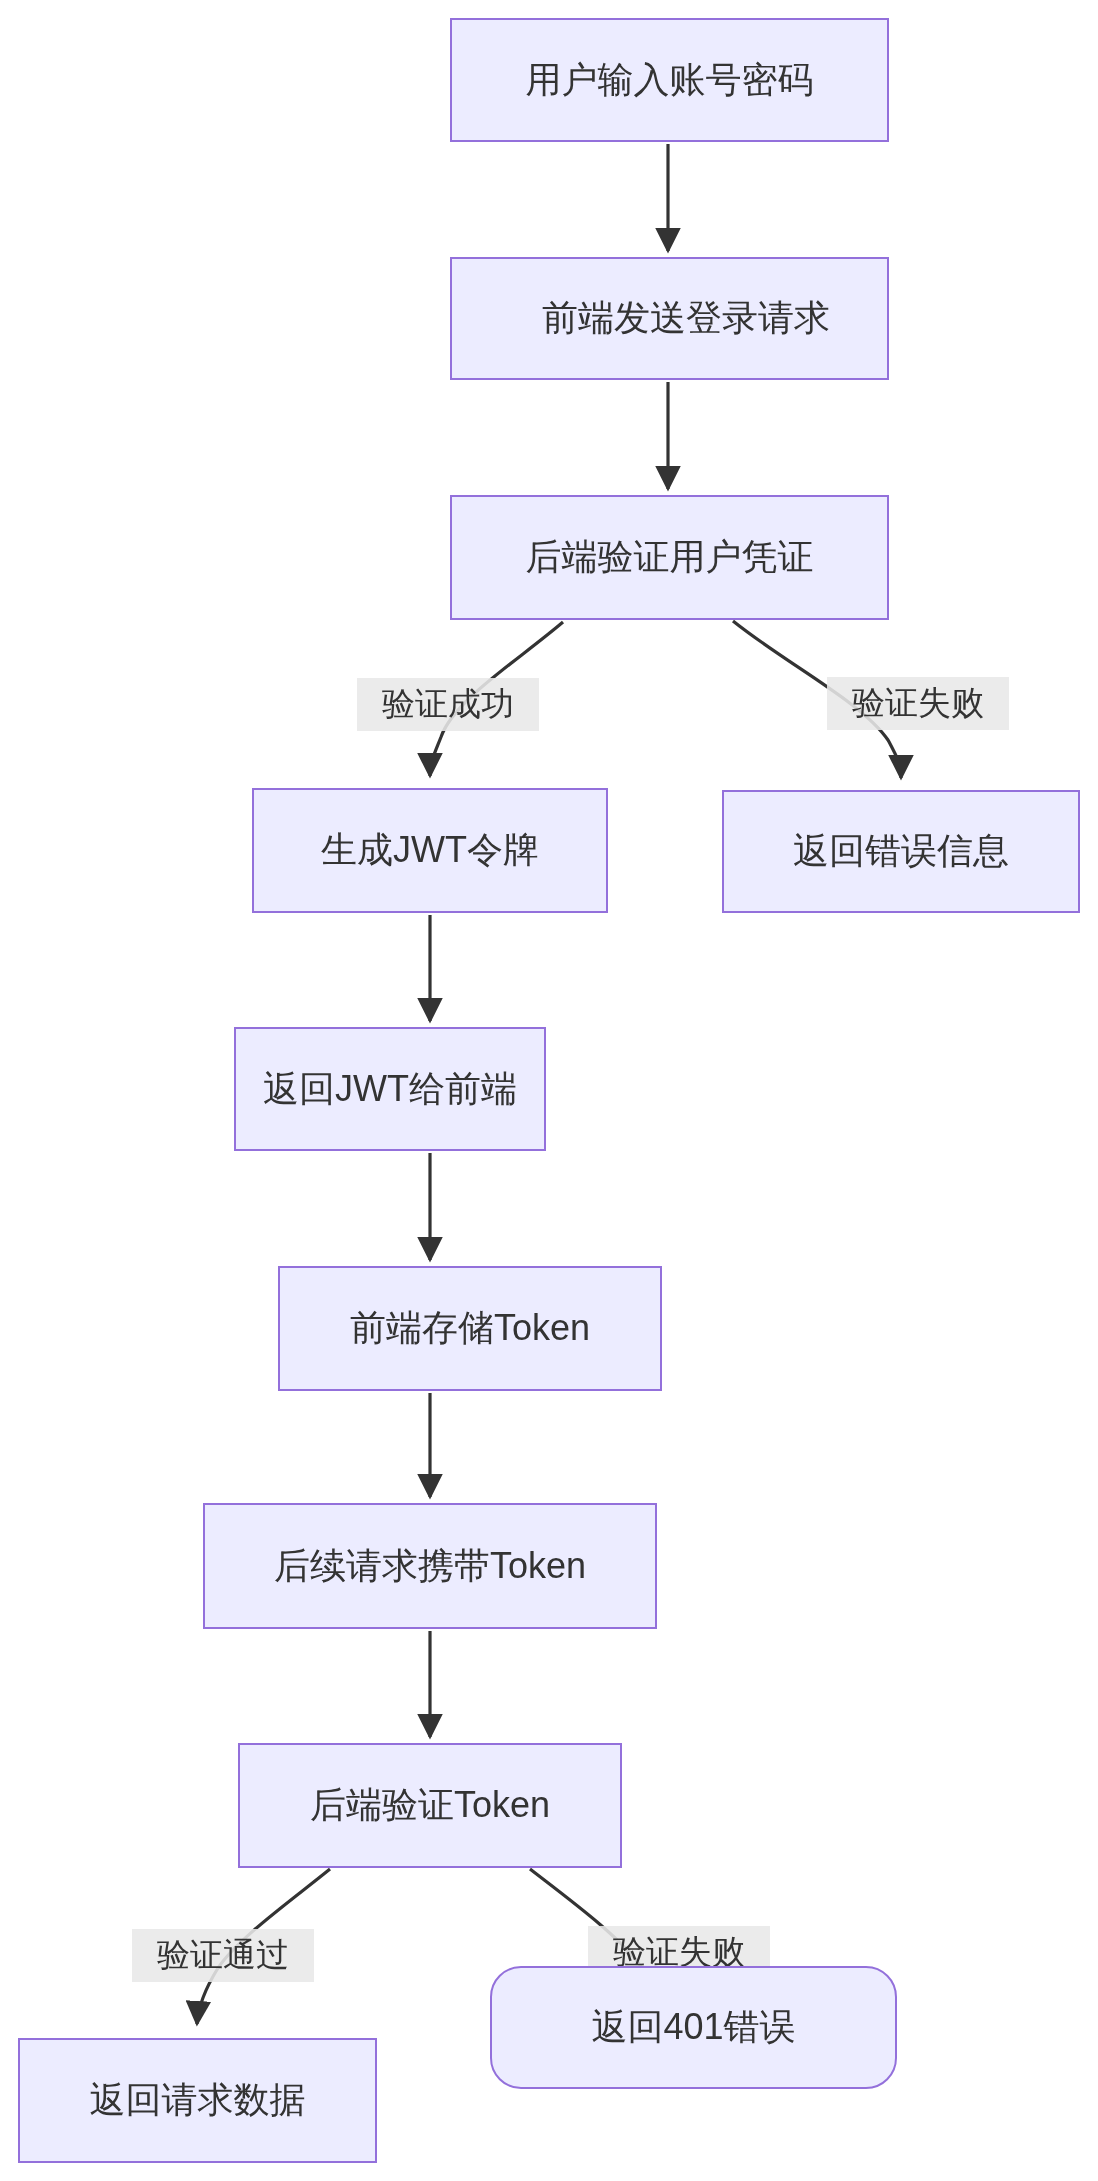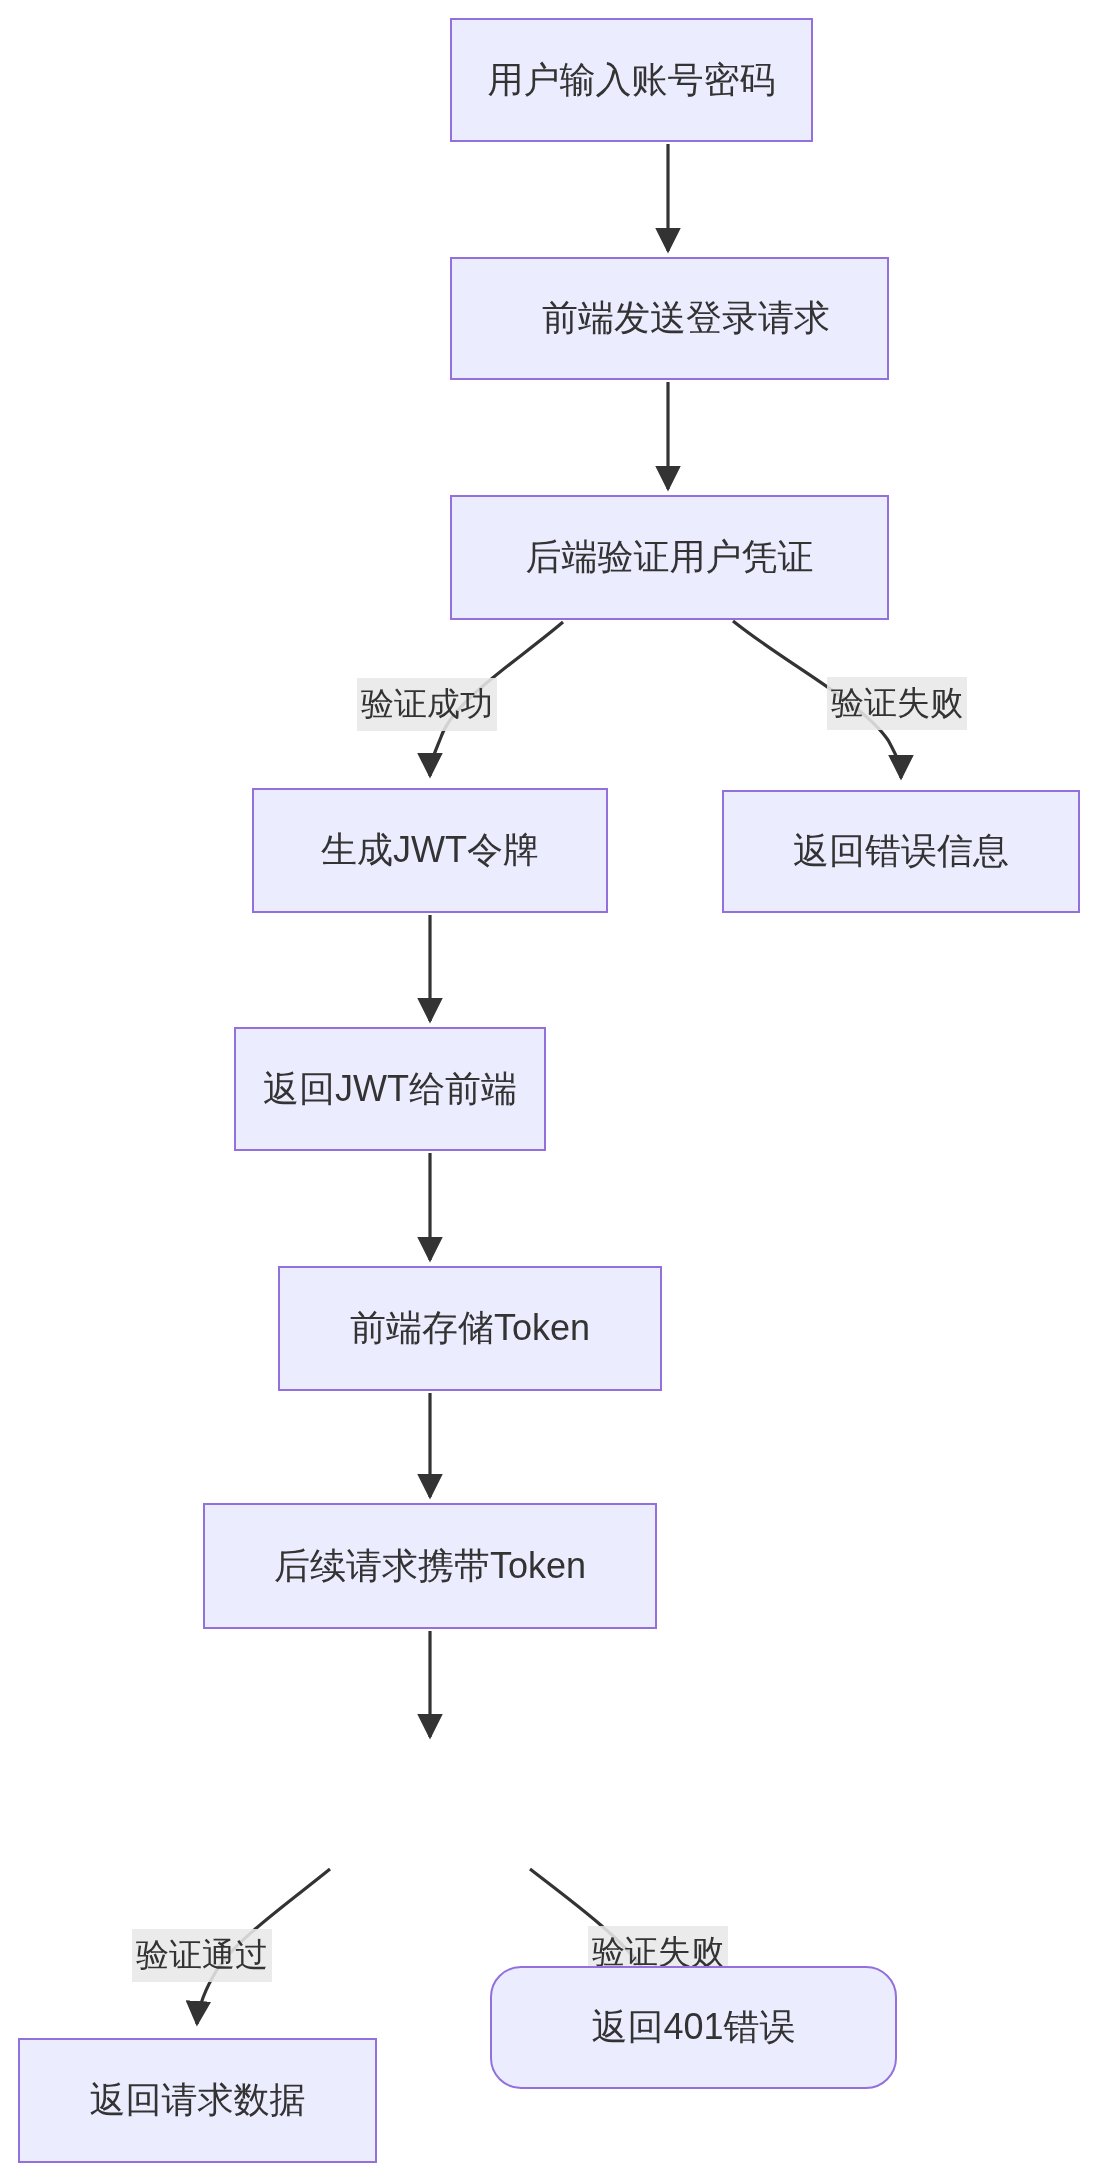--- a/index.html
+++ b/index.html
@@ -40,25 +40,25 @@
     text-align: center;
     white-space: nowrap;
   }
   .edge-label {
     position: absolute;
     z-index: 2;
     background: var(--edge-label-bg, rgba(232,232,232,0.88));
     color: var(--text, #333333);
     font-size: 33px;
     line-height: 1.3;
-    padding: 5px 4px;
+    padding: 5px 25px;
     white-space: nowrap;
   }
   
-  .n0  { left: 450px; top: 18px;   width: 363px; height: 124px; }
+  .n0  { left: 450px; top: 18px;   width: 439px; height: 124px; }
   .n1  { left: 450px; top: 257px;  width: 439px; height: 123px; padding-left: 33px; }
   .n2  { left: 450px; top: 495px;  width: 439px; height: 125px; }
   .n3  { left: 252px; top: 788px;  width: 356px; height: 125px; }
   .n4  { left: 722px; top: 790px;  width: 358px; height: 123px; }
   .n5  { left: 234px; top: 1027px; width: 312px; height: 124px; }
   .n6  { left: 238px; top: 1266px; width: 384px; height: 125px; margin-left: 40px; }
   .n7  { left: 203px; top: 1503px; width: 454px; height: 126px; }
   .n8  { left: 238px; top: 1743px; width: 384px; height: 125px; }
   .n9  { left: 18px;  top: 2038px; width: 359px; height: 125px; }
   .n10 { left: 490px; top: 1966px; width: 407px; height: 123px; border-radius: 31px; }
@@ -96,20 +96,21 @@
   </svg>
 
   <div class="node n0">用户输入账号密码</div>
   <div class="node n1">前端发送登录请求</div>
   <div class="node n2">后端验证用户凭证</div>
   <div class="node n3">生成JWT令牌</div>
   <div class="node n4">返回错误信息</div>
   <div class="node n5">返回JWT给前端</div>
   <div class="node n6">前端存储Token</div>
   <div class="node n7">后续请求携带Token</div>
+  <div class="node n8">后端验证Token</div>
   <div class="node n9">返回请求数据</div>
   <div class="node n10">返回401错误</div>
 
   <div class="edge-label l-success">验证成功</div>
   <div class="edge-label l-fail1">验证失败</div>
   <div class="edge-label l-pass">验证通过</div>
   <div class="edge-label l-fail2">验证失败</div>
 
 </div>
 

